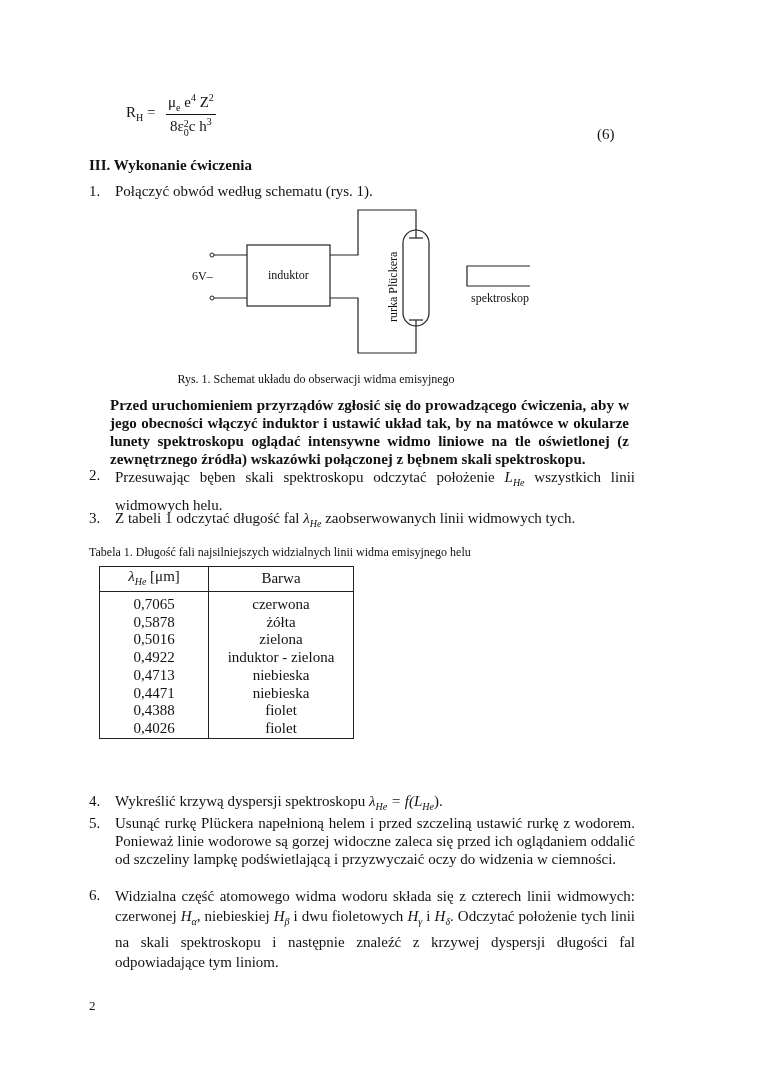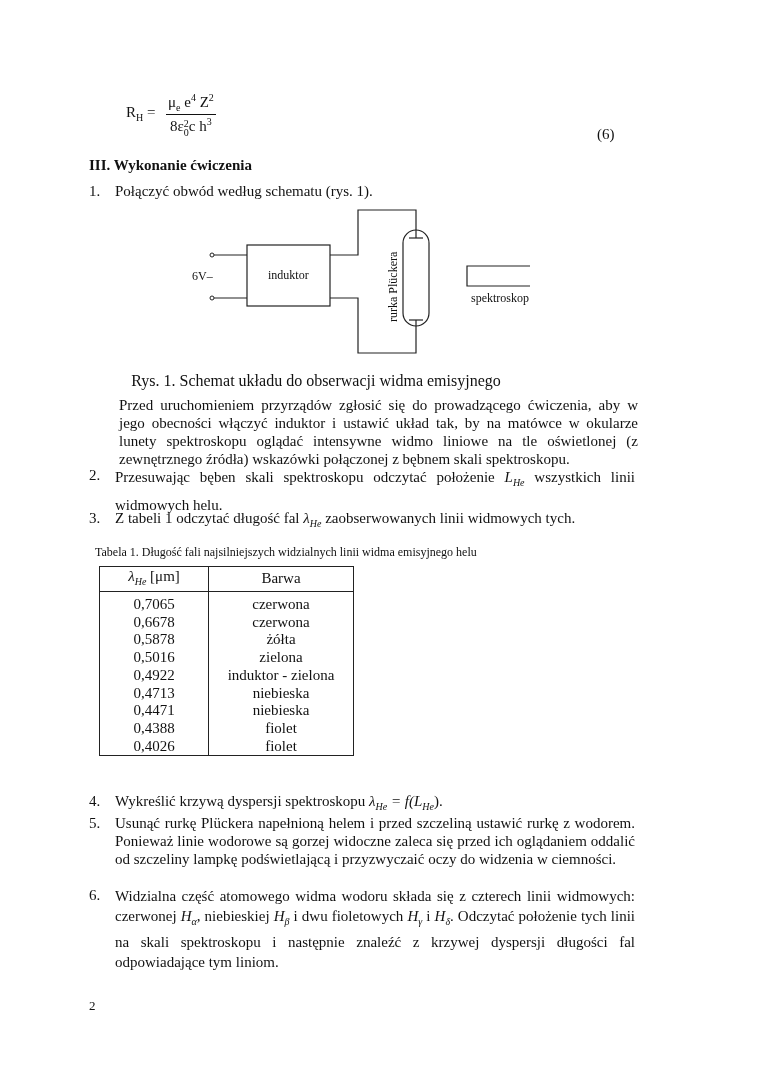--- a/index.html
+++ b/index.html
@@ -13,24 +13,24 @@
   .formula .lhs { position: absolute; left: 0; top: 12px; white-space: nowrap; }
   .formula .frac { position: absolute; left: 40px; top: 0; text-align: center; }
   .formula .num { display: block; border-bottom: 1px solid #111; padding: 0 2px 1px 2px; white-space: nowrap; }
   .formula .den { display: block; padding-top: 1px; white-space: nowrap; }
   sub, sup { font-size: 10px; }
   .eqnum { left: 597px; top: 126px; font-size: 15px; }
   .heading { left: 89px; top: 157px; font-weight: bold; font-size: 15px; }
   .item { left: 89px; width: 545px; font-size: 15px; line-height: 18px; }
   .item .num { position: absolute; left: 0; }
   .item .txt { position: absolute; left: 26px; width: 520px; text-align: justify; }
-  .para { left: 119px; top: 396px; width: 519px; text-align: justify; line-height: 18px; font-size: 15px; }
+  .para { left: 110px; top: 396px; width: 519px; text-align: justify; line-height: 18px; font-size: 15px; font-weight: bold; }
   .ital { font-style: italic; }
-  .caption { left: 0; width: 632px; text-align: center; top: 372px; font-size: 16px; }
-  .tabcap { left: 89px; top: 545px; font-size: 12px; margin-left: 6px; }
+  .caption { left: 0; width: 632px; text-align: center; top: 372px; font-size: 12px; }
+  .tabcap { left: 89px; top: 545px; font-size: 12px; }
   table.data {
     position: absolute; left: 99px; top: 566px; border-collapse: collapse; font-size: 15px; padding-left: 40px;
   }
   table.data th, table.data td { border-left: 1px solid #222; border-right: 1px solid #222; padding: 0; text-align: center; font-weight: normal; line-height: 17.7px; }
   table.data th { border-top: 1px solid #222; border-bottom: 1px solid #222; height: 24px; }
   table.data tr.first td { padding-top: 4px; }
   table.data tr.last td { border-bottom: 1px solid #222; }
   table.data .c1 { width: 108px; }
   table.data .c2 { width: 144px; margin-left: 8px; }
   .pagenum { left: 89px; top: 998px; font-size: 13px; }
@@ -100,24 +100,20 @@
       <th class="c1"><span class="ital">λ</span><sub class="ital">He</sub><span> [μm]</span></th>
       <th class="c2">Barwa</th>
     </tr>
   </thead>
   <tbody>
     <tr class="first">
         <td>0,7065</td>
         <td>czerwona</td>
       </tr>
     <tr>
-        <td>0,6678</td>
-        <td>czerwona</td>
-      </tr>
-    <tr>
         <td>0,5878</td>
         <td>żółta</td>
       </tr>
     <tr>
         <td>0,5016</td>
         <td>zielona</td>
       </tr>
     <tr>
         <td>0,4922</td>
         <td>induktor - zielona</td>

